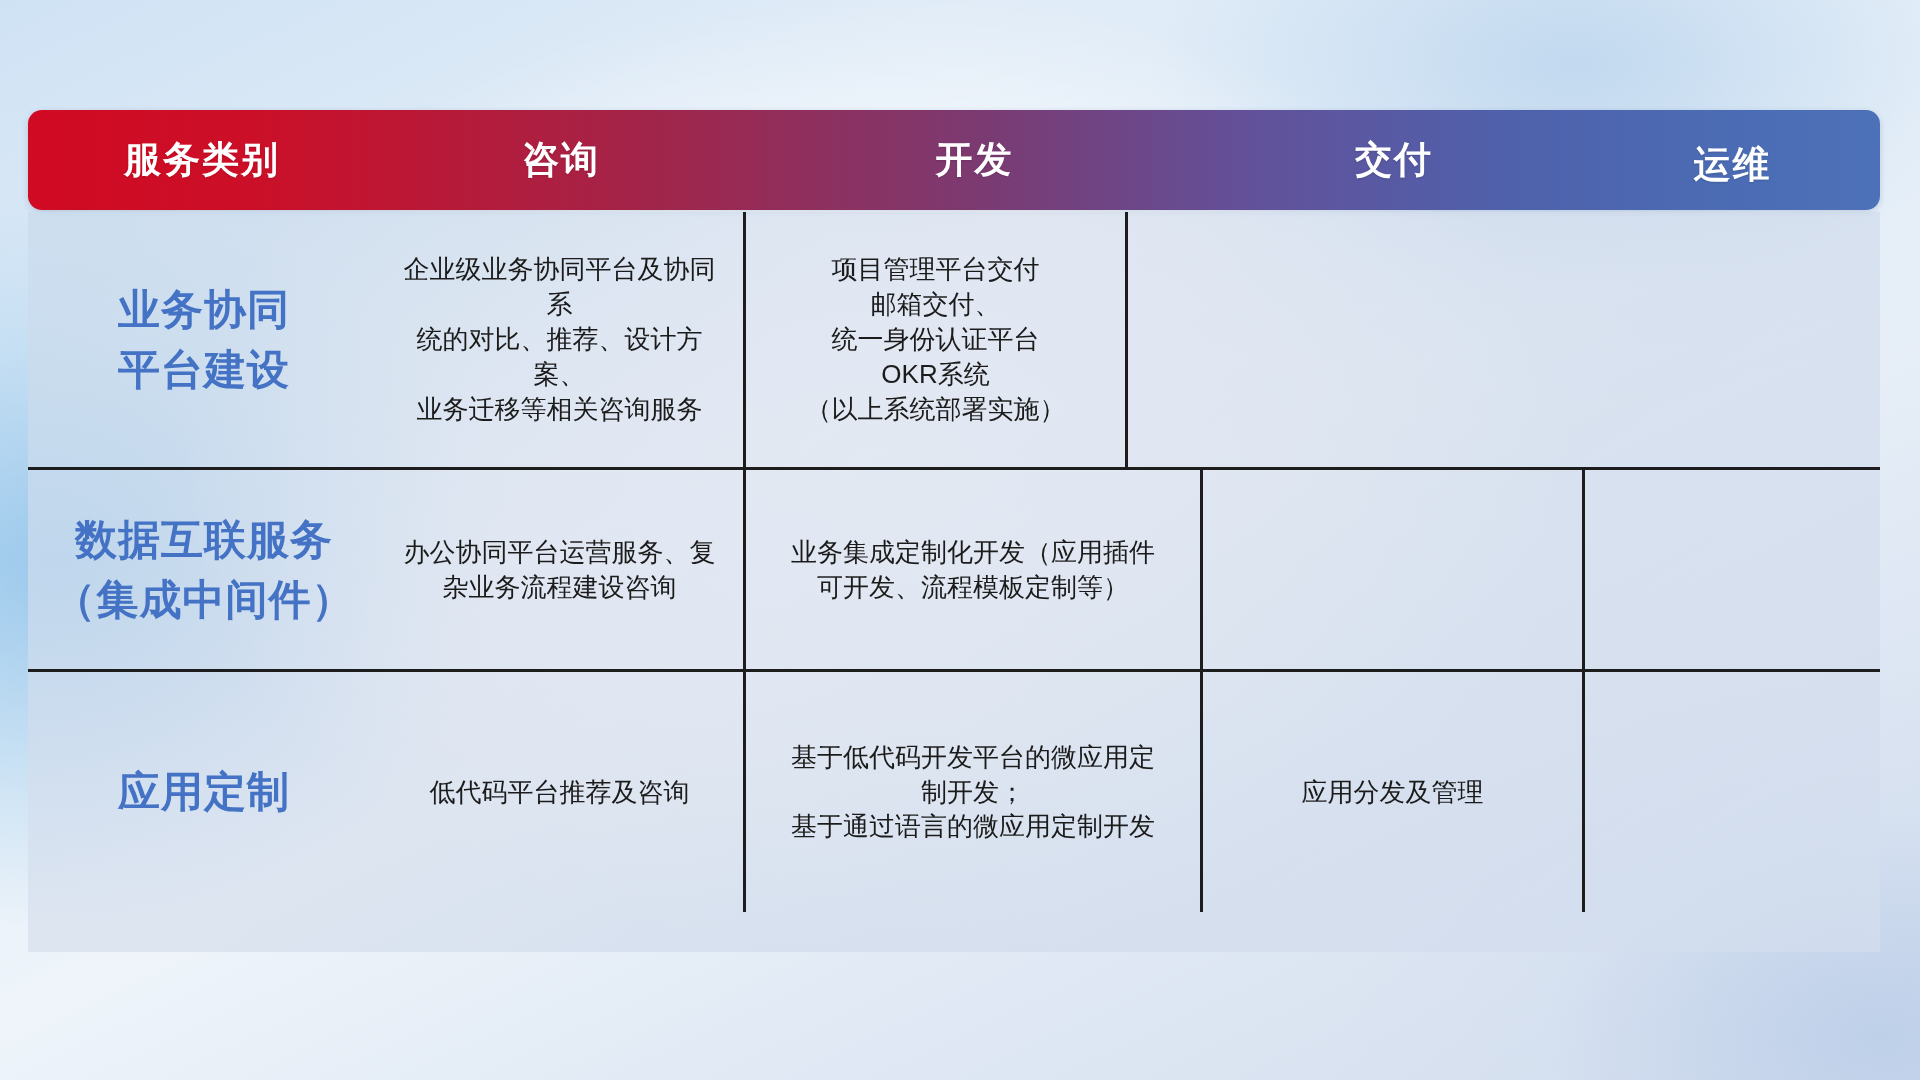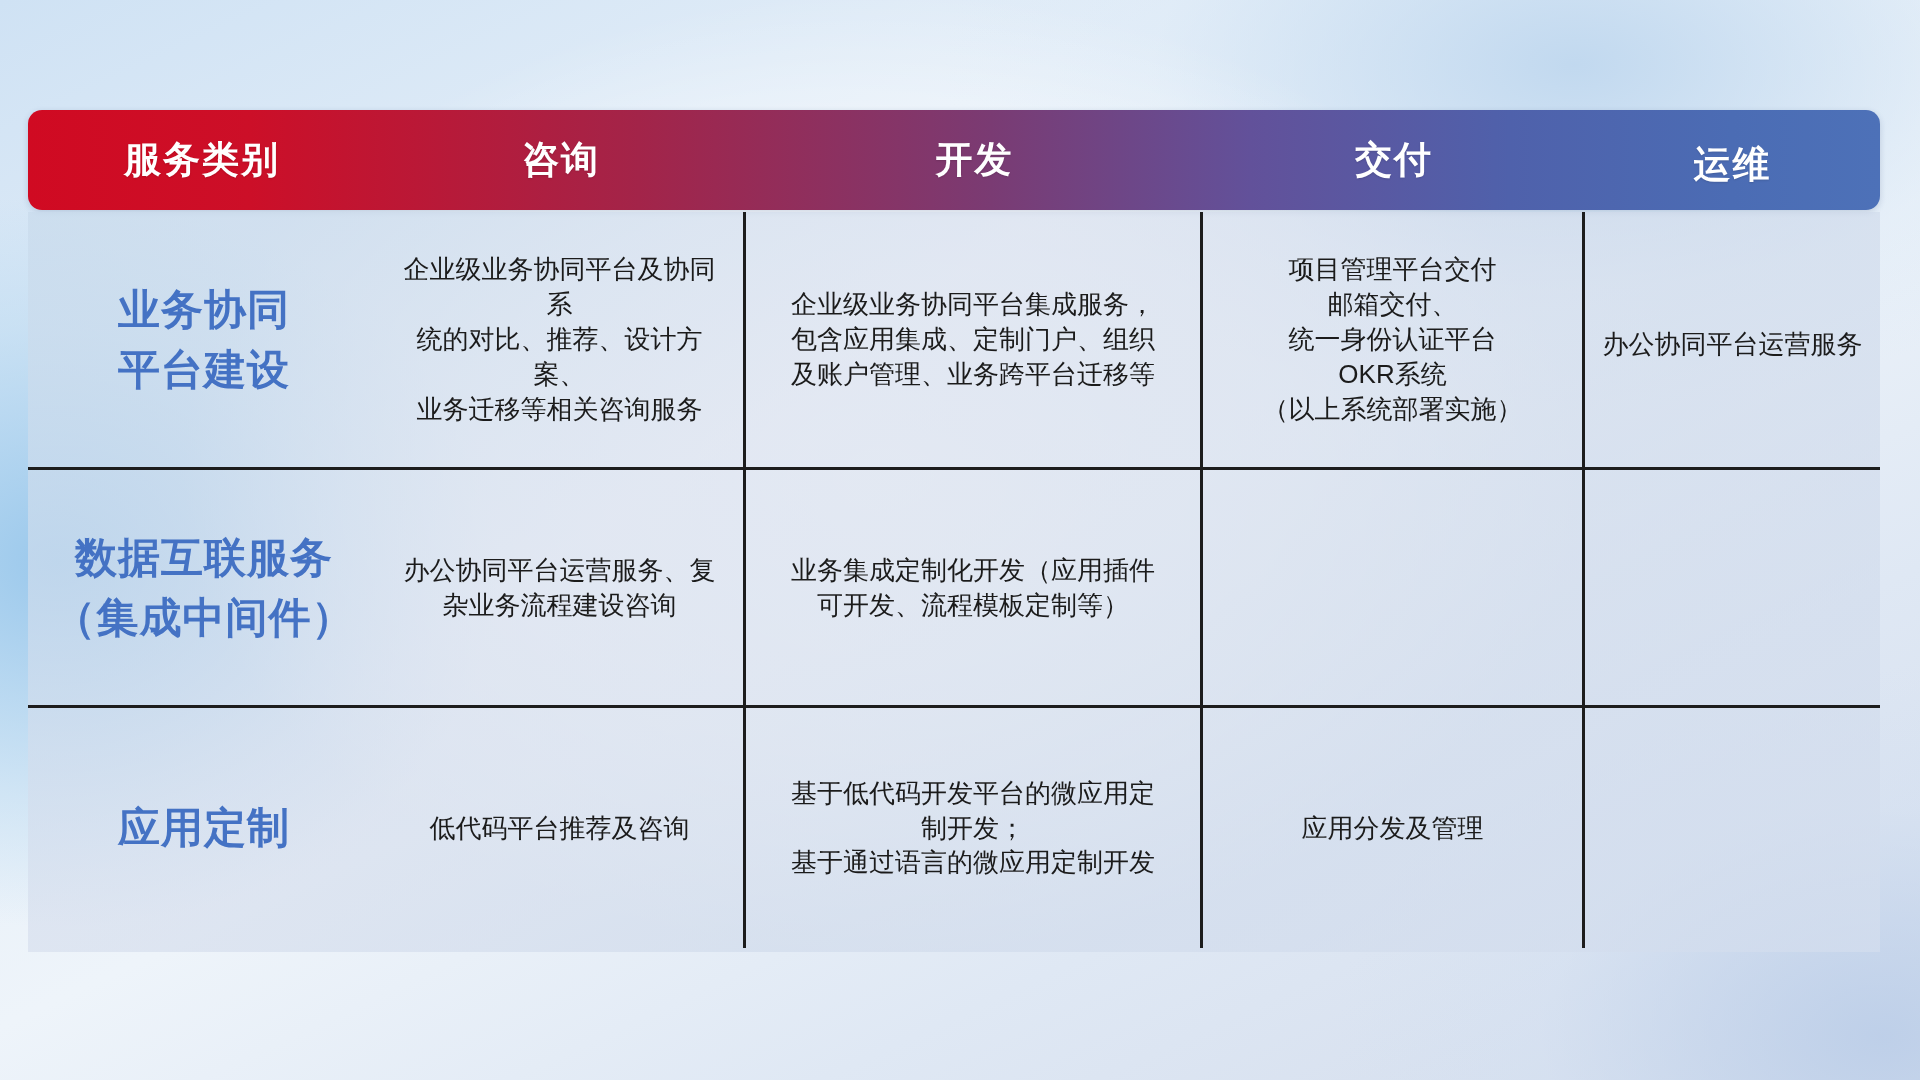--- a/index.html
+++ b/index.html
@@ -37,21 +37,21 @@
   .c4{width:382px;}
   .c5{width:295px;margin-top:10px;}
 
   
   .tbl{
     position:absolute;left:28px;top:212px;width:1852px;height:740px;
     background:linear-gradient(145deg,rgba(201,219,236,.72) 0%,rgba(214,222,237,.66) 35%,rgba(206,217,234,.62) 62%,rgba(212,222,238,.7) 100%);
   }
   .row{display:flex;align-items:stretch;box-sizing:border-box;}
   .r1{height:258px;}
-  .r2{height:238px;}
+  .r2{height:202px;}
   .r3{height:240px;}
   .rowline{border-bottom:3px solid #1d1d1d;}
 
   .cell{
     box-sizing:border-box;
     display:flex;align-items:center;justify-content:center;
     text-align:center;padding:6px 16px;
     color:#1b1b1b;font-size:26px;line-height:1.34;
     white-space:pre-line;
   }
@@ -76,29 +76,25 @@
   </div>
 
   <div class="tbl">
 
     <div class="row r1 rowline">
       <div class="cell c1 lbl-cell label">业务协同
 平台建设</div>
       <div class="cell c2 vline">企业级业务协同平台及协同系
 统的对比、推荐、设计方案、
 业务迁移等相关咨询服务</div>
-      <div class="cell c3 vline">企业级业务协同平台集成服务，
-包含应用集成、定制门户、组织
-及账户管理、业务跨平台迁移等</div>
       <div class="cell c4 vline">项目管理平台交付
 邮箱交付、
 统一身份认证平台
 OKR系统
 （以上系统部署实施）</div>
-      <div class="cell c5">办公协同平台运营服务</div>
     </div>
 
     <div class="row r2 rowline">
       <div class="cell c1 lbl-cell label">数据互联服务
 （集成中间件）</div>
       <div class="cell c2 vline">办公协同平台运营服务、复
 杂业务流程建设咨询</div>
       <div class="cell c3 vline">业务集成定制化开发（应用插件
 可开发、流程模板定制等）</div>
       <div class="cell c4 vline"></div>

